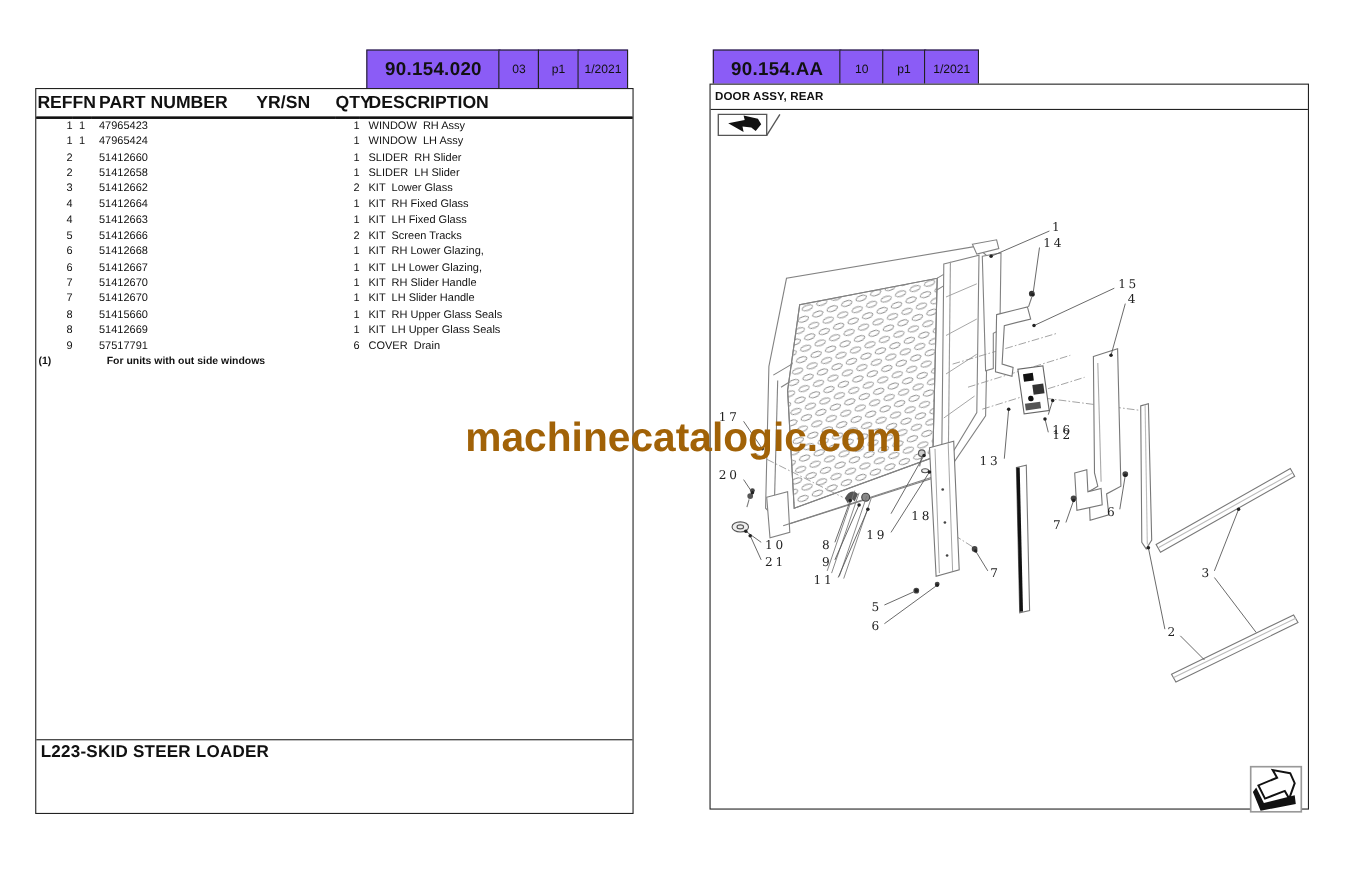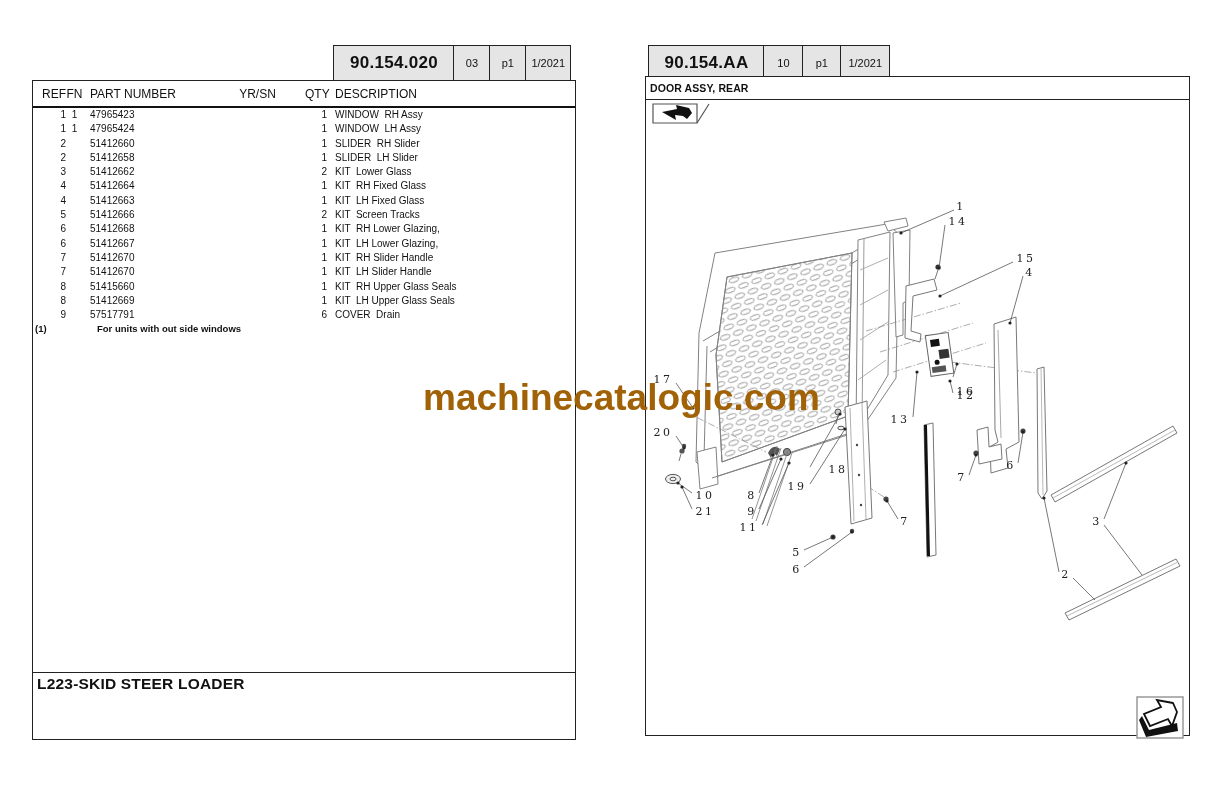--- a/index.html
+++ b/index.html
@@ -3,32 +3,32 @@
 <meta charset="utf-8">
 <style>
   html,body{margin:0;padding:0;}
   body{width:1224px;height:792px;position:relative;background:#fff;overflow:hidden;
        font-family:"Liberation Sans",sans-serif;color:#111;}
   .abs{position:absolute;}
 
   
   .hdr-box{display:flex;height:36px;}
   .hdr-cell{border:1.6px solid #222;margin-left:-1.6px;display:flex;align-items:center;justify-content:center;
-            background:#e5e5e5;box-sizing:border-box;font-size:11px;}
+            background:#8b5cf6;box-sizing:border-box;font-size:11px;}
   .hdr-cell.first{margin-left:0;}
   .hdr-code{font-weight:bold;font-size:17px;letter-spacing:.3px;}
 
   
   .panel{position:absolute;border:1.2px solid #222;background:#fff;box-sizing:border-box;}
   .section-title{height:22px;line-height:22px;border-bottom:1.2px solid #222;
                  font-size:10.5px;font-weight:bold;padding-left:4px;letter-spacing:.1px;}
 
   
   table.parts{border-collapse:collapse;width:100%;table-layout:fixed;}
-  table.parts th{font-size:12px;font-weight:normal;height:25px;vertical-align:middle;
+  table.parts th{font-size:16px;font-weight:bold;height:25px;vertical-align:middle;
                  border-bottom:2.2px solid #111;padding:0;}
   table.parts td{font-size:10px;height:14.3px;line-height:14.3px;padding:0;white-space:pre;overflow:hidden;}
   .c1{width:33px;text-align:right;}
   .c2{width:17px;text-align:center;}
   .c3{width:120px;text-align:left;padding-left:7px !important;}
   .c4{width:95px;text-align:center;}
   .c5{width:22px;text-align:right;}
   .c6{text-align:left;padding-left:8px !important;}
 
   .footnote{display:flex;font-size:9.5px;font-weight:bold;margin-top:1px;}

